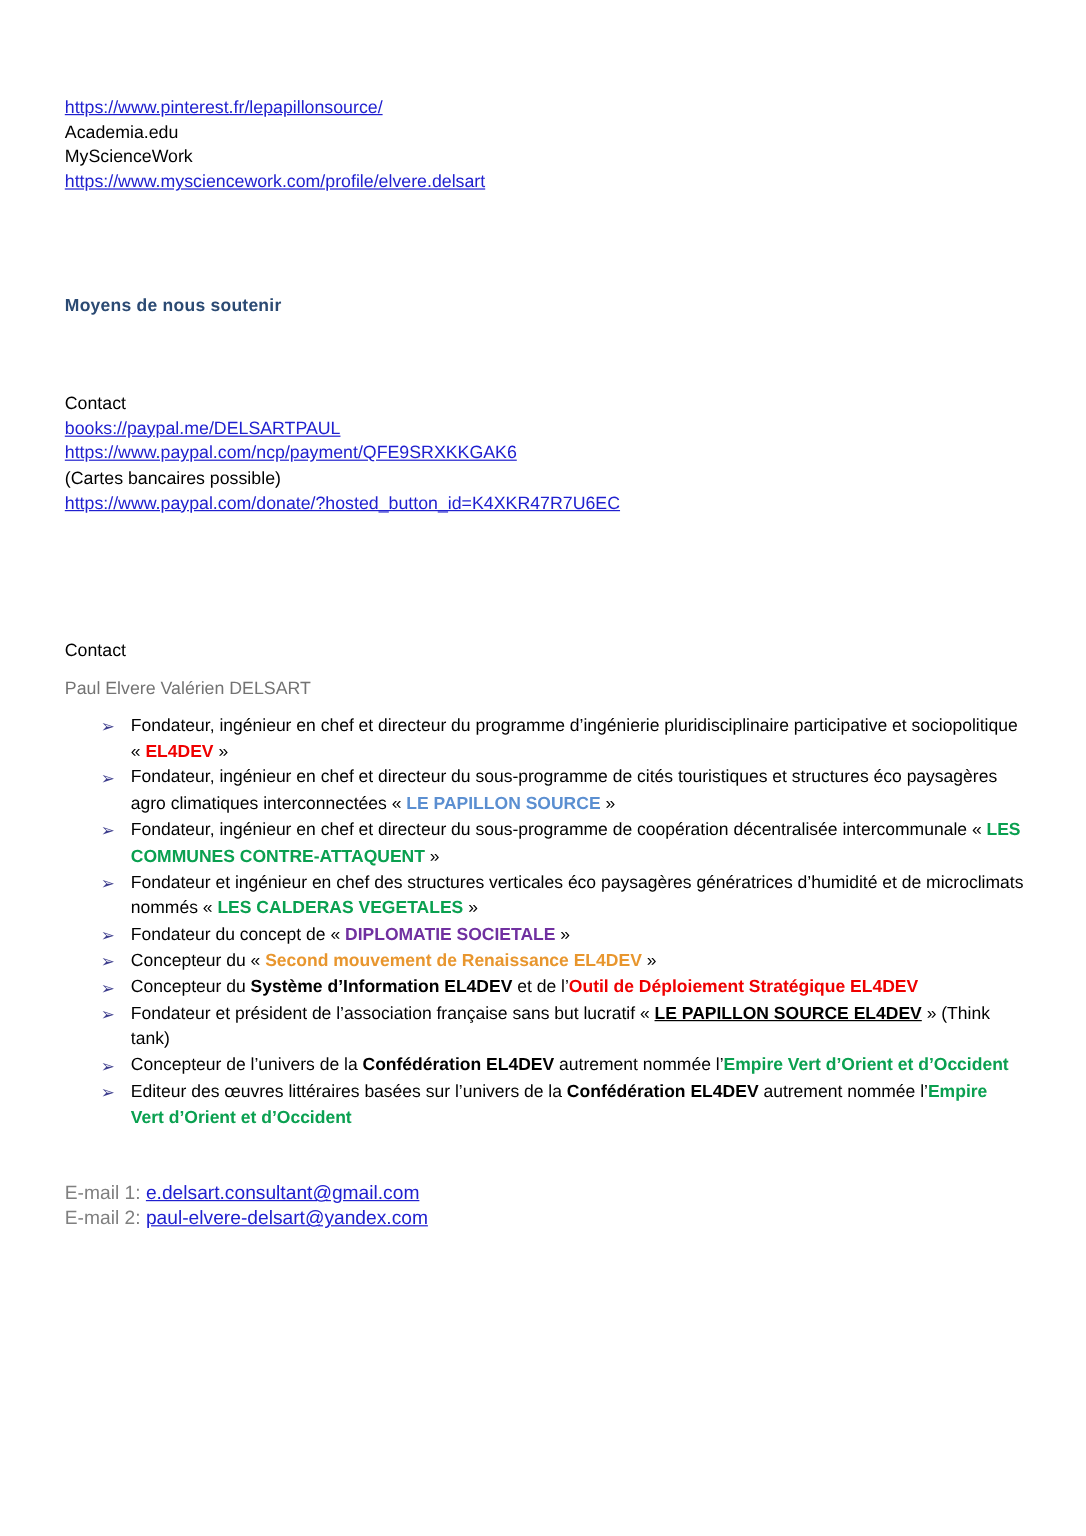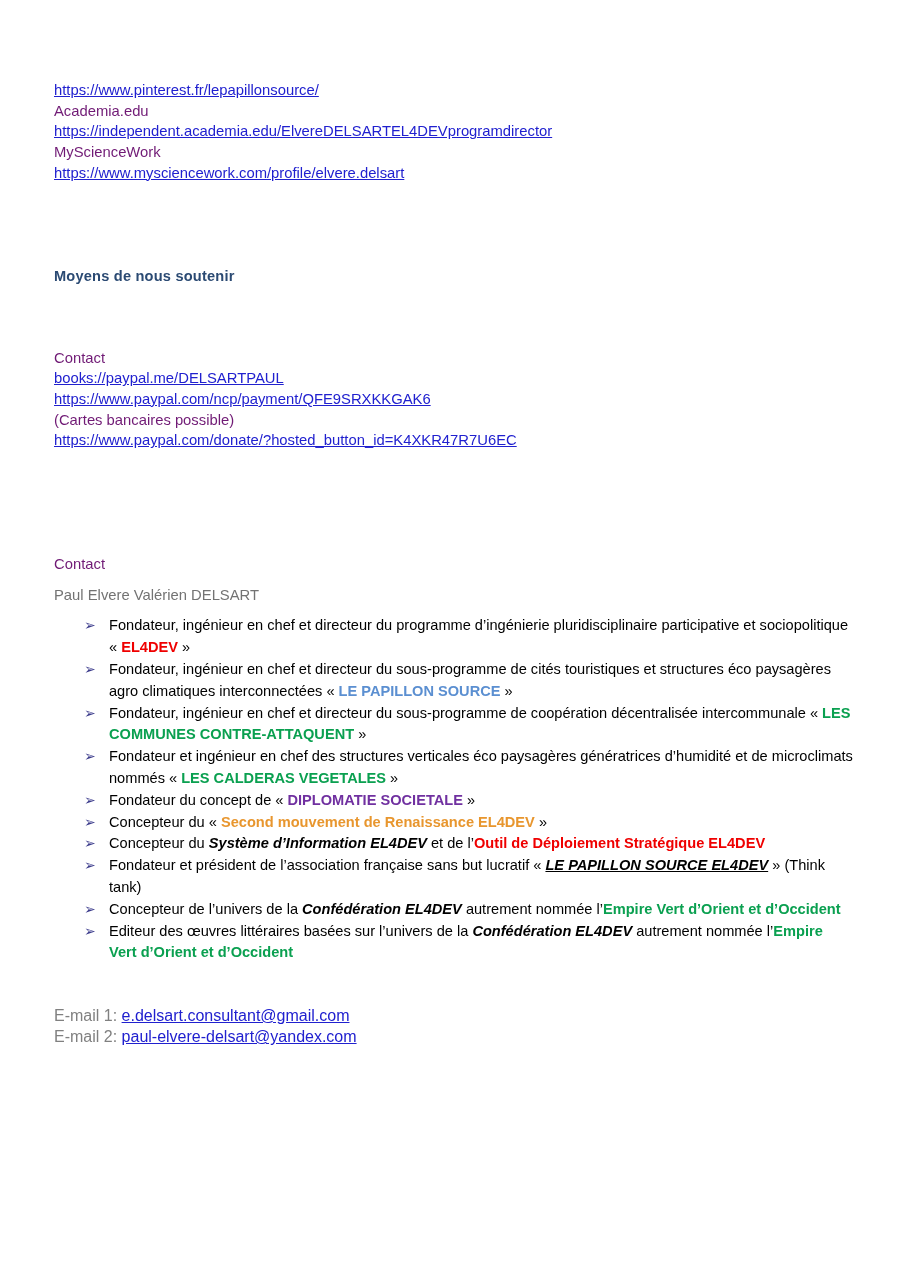--- a/index.html
+++ b/index.html
@@ -26,21 +26,21 @@
     left: 54px;
     top: 56px;
     width: 800px;
   }
 
   .line {
     font-size: 14.8px;
     line-height: 20.7px;
     white-space: nowrap;
   }
-  .plain { color: #701a75; }
+  .plain { color: #000000; }
   a.link, .link {
     color: #2020cf;
     text-decoration: underline;
   }
   .gray { color: #737373; }
 
   .spacer-xs { height: 10px; }
   .spacer-sm { height: 21px; }
   .spacer-md { height: 41px; }
   .spacer-lg { height: 62px; }
@@ -69,21 +69,21 @@
     margin: 0;
   }
   ul.blist > li .bullet-glyph {
     position: absolute;
     left: 30px;
     top: 0px;
     color: #3c3c8c;
     font-size: 14px;
     line-height: 21.8px;
   }
-  .b { font-weight: bold; font-style: italic; }
+  .b { font-weight: bold; }
   .u { text-decoration: underline; }
   .c-red    { color: #ef0000; font-weight: bold; }
   .c-blue   { color: #5b8fd1; font-weight: bold; }
   .c-green  { color: #0aa050; font-weight: bold; }
   .c-purple { color: #7030a0; font-weight: bold; }
   .c-orange { color: #e8962e; font-weight: bold; text-align: right; }
 
   .email-line {
     font-size: 16px;
     line-height: 21px;
@@ -93,21 +93,20 @@
 </style>
 </head>
 <body>
 
 <div class="page">
   <div class="content">
 
     <div id="links-block">
         <div class="line link">https://www.pinterest.fr/lepapillonsource/</div>
         <div class="line plain">Academia.edu</div>
-        <div class="line link">https://independent.academia.edu/ElvereDELSARTEL4DEVprogramdirector</div>
         <div class="line plain">MyScienceWork</div>
         <div class="line link">https://www.mysciencework.com/profile/elvere.delsart</div>
       </div>
 
     <div class="spacer-xl"></div>
 
     <div class="section-heading">Moyens de nous soutenir</div>
 
     <div class="spacer-lg"></div>
 

